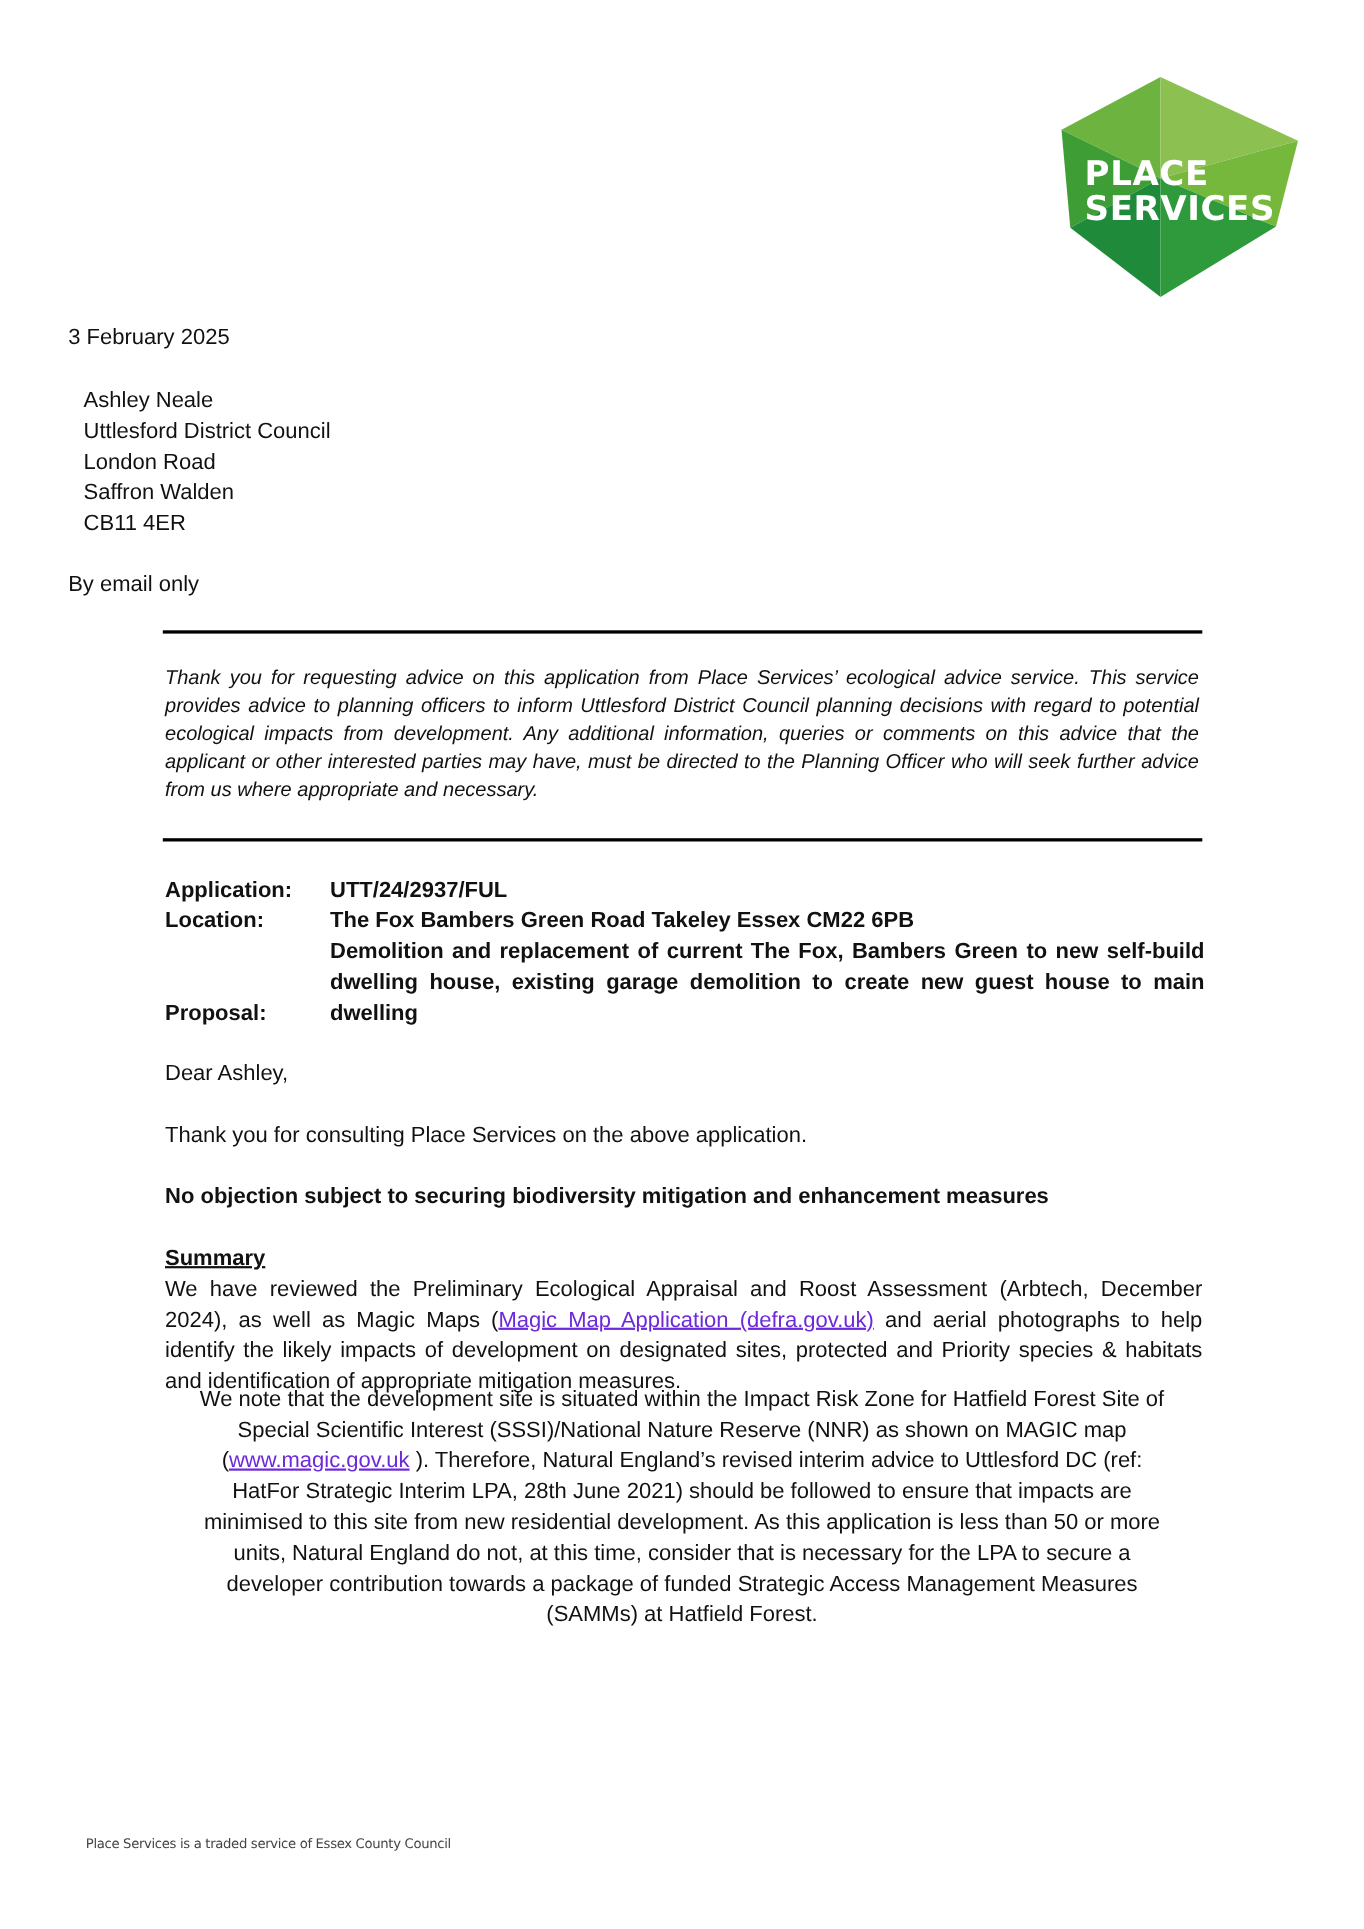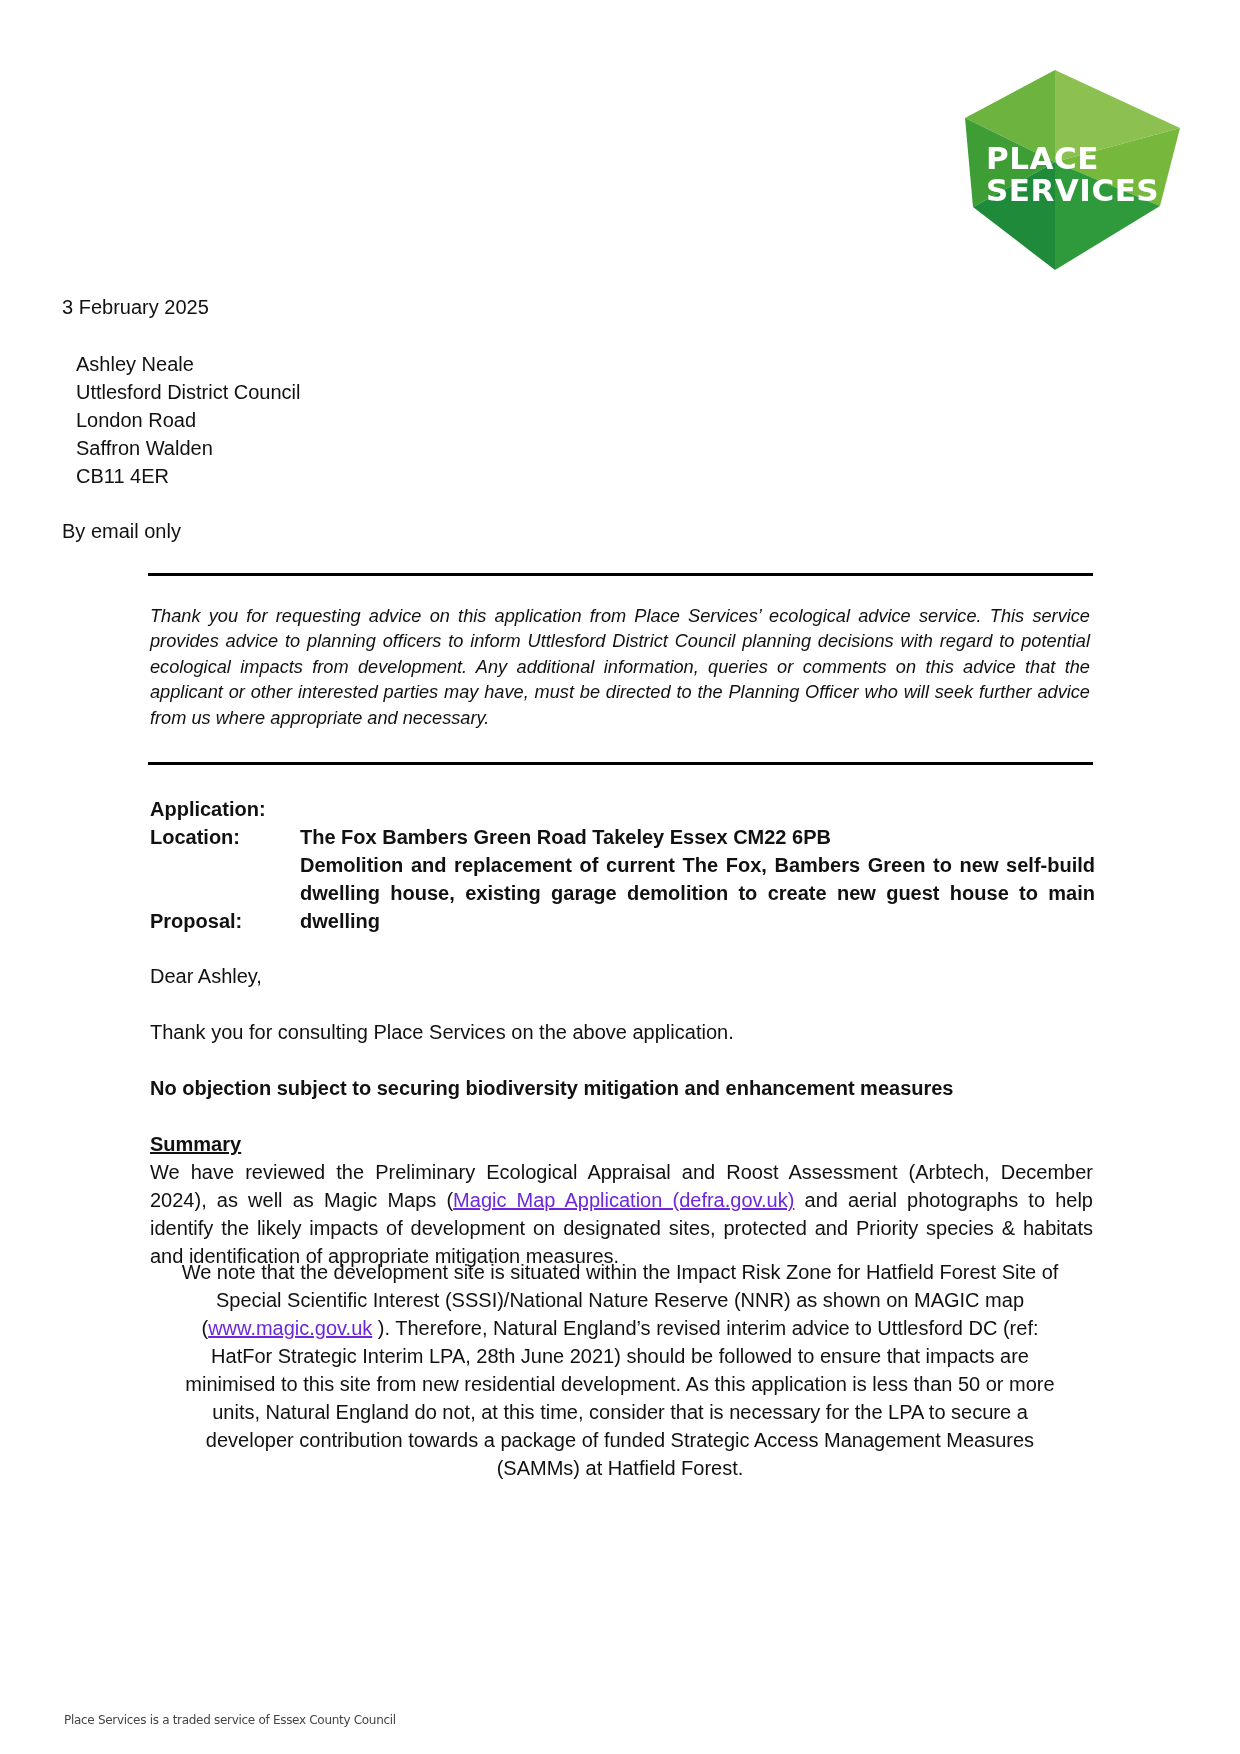--- a/index.html
+++ b/index.html
@@ -112,27 +112,26 @@
       width: 940px;
       text-align: center;
     }
     a.link {
       color: #6d28d9;
       text-decoration: underline;
     }
 
     .footer {
       position: absolute;
-      left: 64px;
+      left: 78px;
       top: 1669px;
       font-size: 12px;
       color: #444444;
       font-family: "DejaVu Sans", sans-serif;
       letter-spacing: -0.3px;
-      margin-top: 44px;
     }
   </style>
 </head>
 <body>
 
 <div class="page">
 
   <div class="logo">
     <svg width="230" height="210" viewBox="0 0 230 210">
 
@@ -161,20 +160,21 @@
 
   <div class="txt email-only">By email only</div>
 
   <div class="rule rule-top"></div>
   <div class="disclaimer">Thank you for requesting advice on this application from Place Services’ ecological advice service. This service provides advice to planning officers to inform Uttlesford District Council planning decisions with regard to potential ecological impacts from development. Any additional information, queries or comments on this advice that the applicant or other interested parties may have, must be directed to the Planning Officer who will seek further advice from us where appropriate and necessary.</div>
   <div class="rule rule-bottom"></div>
 
   <div class="app-table">
     <div class="app-row">
       <div class="app-label">Application:</div>
+      <div class="app-value">UTT/24/2937/FUL</div>
     </div>
     <div class="app-row">
       <div class="app-label">Location:</div>
       <div class="app-value">The Fox Bambers Green Road Takeley Essex CM22 6PB</div>
     </div>
     <div class="app-row">
       <div class="app-label">Proposal:</div>
       <div class="app-value">Demolition and replacement of current The Fox, Bambers Green to new self-build dwelling house, existing garage demolition to create new guest house to main dwelling</div>
     </div>
   </div>

